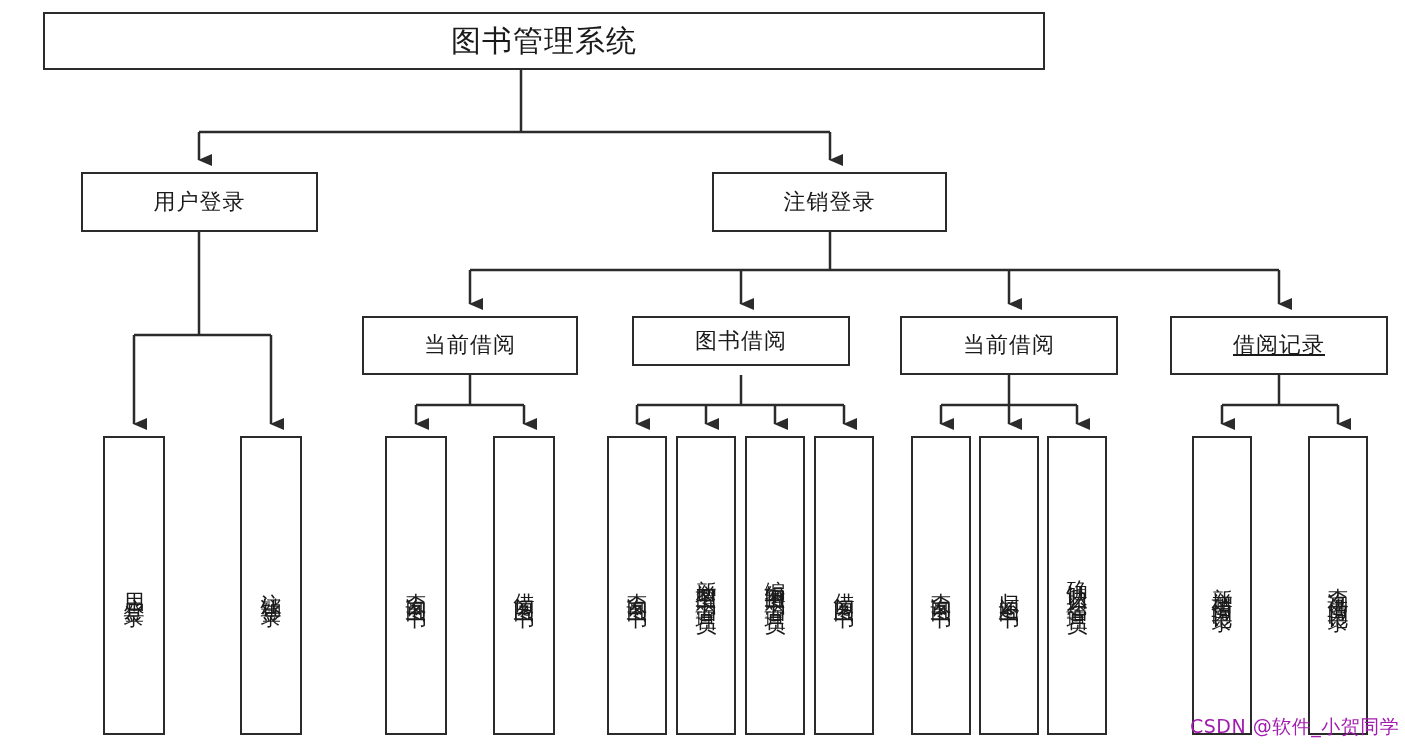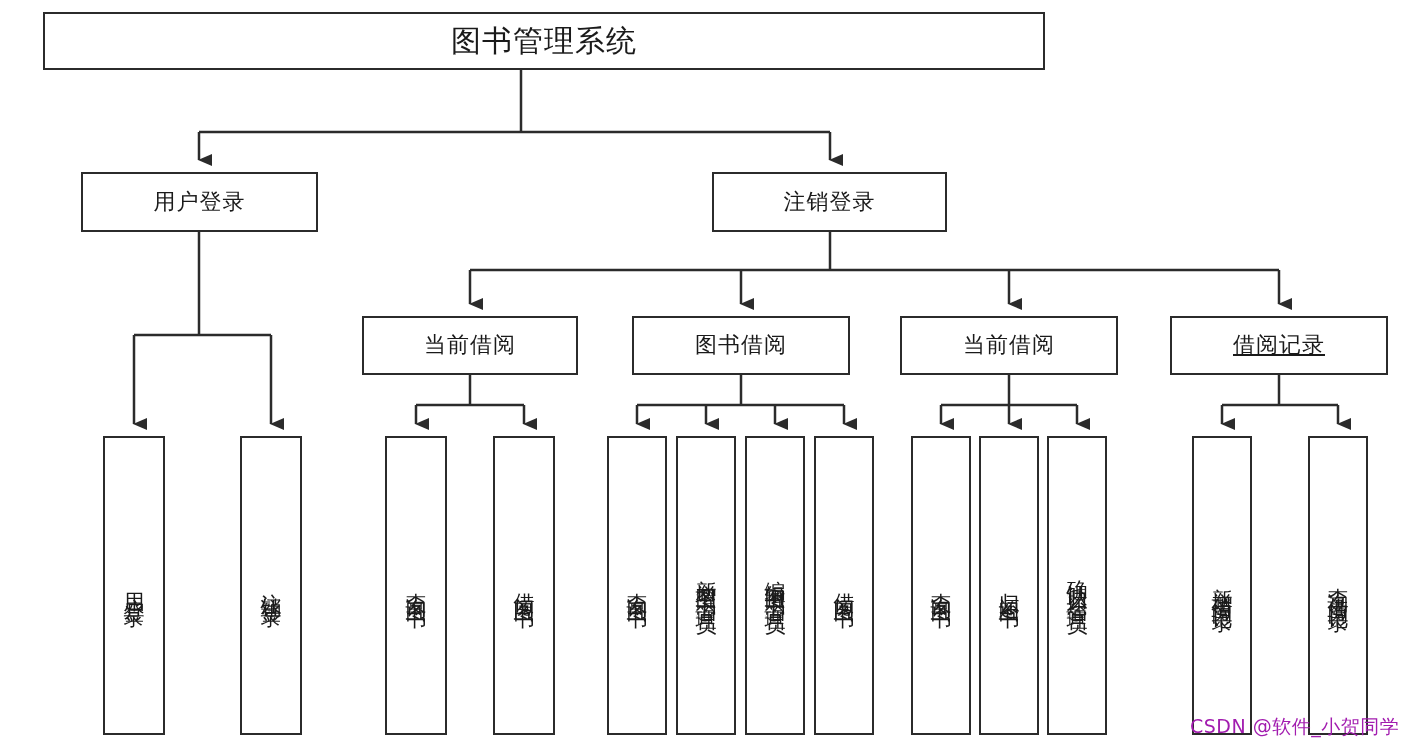--- a/index.html
+++ b/index.html
@@ -121,21 +121,21 @@
       <path d="M 1338 405 L 1338 424" marker-end="url(#arrow)"></path>
     </g>
   </svg>
 
   <div class="node horiz root" style="left:20px; top:12px; width:1002px; height:58px;">图书管理系统</div>
 
   <div class="node horiz" style="left:81px; top:172px; width:237px; height:60px;">用户登录</div>
   <div class="node horiz" style="left:712px; top:172px; width:235px; height:60px;">注销登录</div>
 
   <div class="node horiz" style="left:362px; top:316px; width:216px; height:59px;">当前借阅</div>
-  <div class="node horiz" style="left:632px; top:316px; width:218px; height:59px;">图书借阅</div>
+  <div class="node horiz" style="left:632px; top:316px; width:218px; height:50px;">图书借阅</div>
   <div class="node horiz" style="left:900px; top:316px; width:218px; height:59px;">当前借阅</div>
   <div class="node horiz" style="left:1170px; top:316px; width:218px; height:59px;text-decoration:underline;">借阅记录</div>
 
   <div class="node vert" style="left:103px; top:436px; width:62px; height:299px;">用户登录</div>
   <div class="node vert" style="left:240px; top:436px; width:62px; height:299px;">注销登录</div>
 
   <div class="node vert" style="left:385px; top:436px; width:62px; height:299px;">查询图书</div>
   <div class="node vert" style="left:493px; top:436px; width:62px; height:299px;">借阅图书</div>
 
   <div class="node vert" style="left:607px; top:436px; width:60px; height:299px;">查询图书</div>

